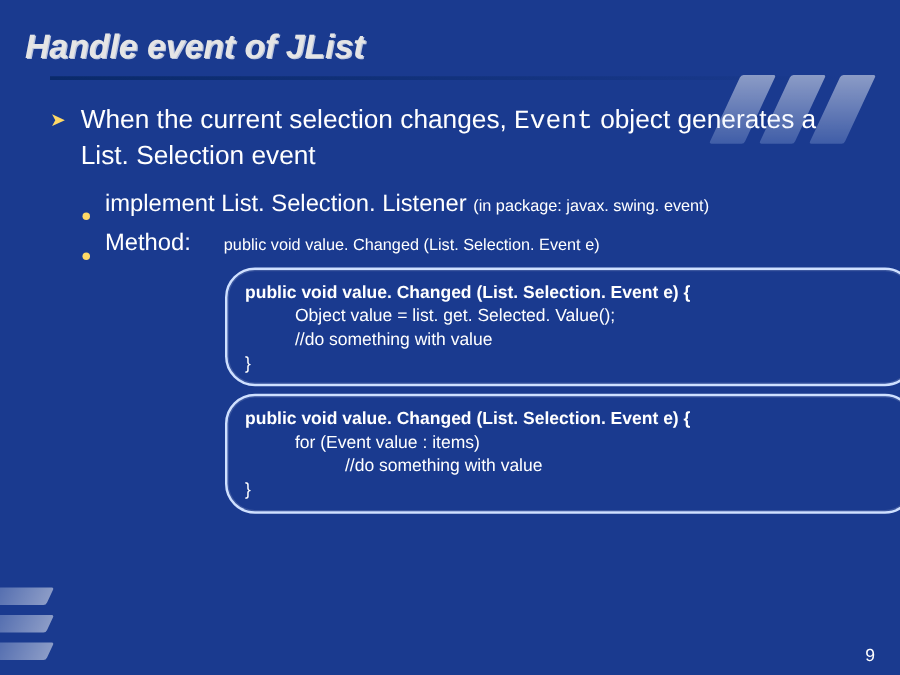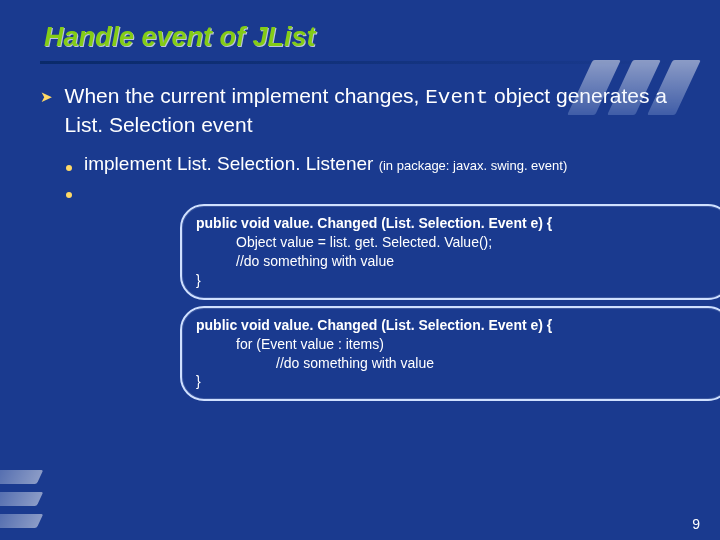--- a/index.html
+++ b/index.html
@@ -44,25 +44,25 @@
     width: 60px;
     height: 14px;
     background: linear-gradient(to right, rgba(200,220,255,0.4), rgba(255,255,255,0.9));
     transform: skewX(-25deg);
     border-radius: 2px;
   }
   .decor-bottom .r1 { top: 0; }
   .decor-bottom .r2 { top: 22px; }
   .decor-bottom .r3 { top: 44px; }
   .title {
-    padding: 22px 0 6px 44px;
+    padding: 22px 0 6px 20px;
     font-family: Verdana, Arial, sans-serif;
     font-size: 27px;
     font-weight: bold;
-    color: #84cc16;
+    color: #e5e5e5;
     text-shadow: 1px 1px 0 rgba(255,255,255,0.7);
     font-style: italic;
   }
   .rule {
     margin: 2px 0 18px 40px;
     height: 3px;
     width: 640px;
     background: linear-gradient(to right, #0a2a6a, rgba(10,42,106,0));
   }
   .content {
@@ -81,21 +81,21 @@
     margin-top: 5px;
   }
   .mono { font-family: "Courier New", monospace; }
   .l2 {
     display: flex;
     gap: 12px;
     margin-left: 26px;
     font-size: 19px;
     line-height: 1.35;
     margin-bottom: 6px;
-    align-items: center;
+    align-items: flex-end;
   }
   .dot {
     width: 6px;
     height: 6px;
     background: #ffd966;
     border-radius: 50%;
     flex-shrink: 0;
     margin-top: 10px;
   }
   .small { font-size: 13px; }
@@ -137,33 +137,38 @@
 </div>
 
 <div class="title">Handle event of JList</div>
 <div class="rule"></div>
 
 <div class="content">
 
   <div class="l1">
     <span class="arrow">➤</span>
     <span>
-      <span>When the current implement changes, </span><span class="mono">Event</span><span> object generates a List. Selection event</span>
+      <span>When the current selection changes, </span><span class="mono">Event</span><span> object generates a List. Selection event</span>
     </span>
   </div>
 
   <div class="l2">
     <span class="dot"></span>
     <span>
       <span>implement List. Selection. Listener </span><span class="small">(in package: javax. swing. event)</span>
     </span>
   </div>
 
   <div class="l2">
     <span class="dot"></span>
+    <span>
+      <span>Method:</span>
+      &nbsp;&nbsp;&nbsp;
+      <span class="small">public void value. Changed (List. Selection. Event e)</span>
+    </span>
   </div>
 
 
   <div class="codebox">
     <span class="sig">public void value. Changed (List. Selection. Event e) {</span>
     <span class="ind1">Object value = list. get. Selected. Value();</span>
     <span class="ind1">//do something with value</span>
     <span>}</span>
   </div>
 

